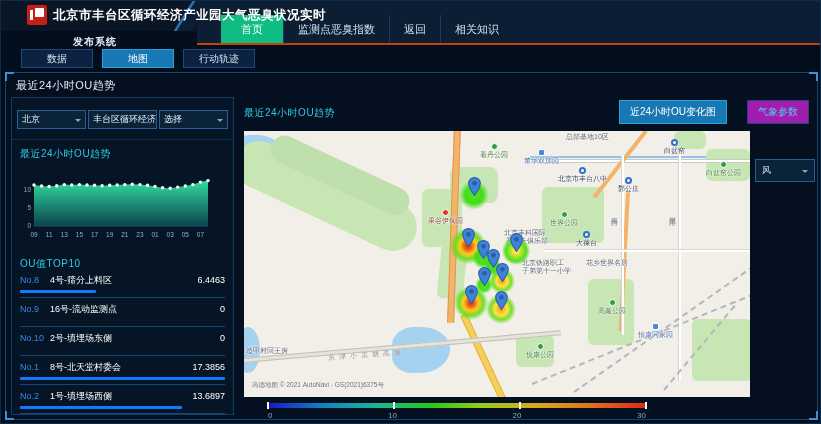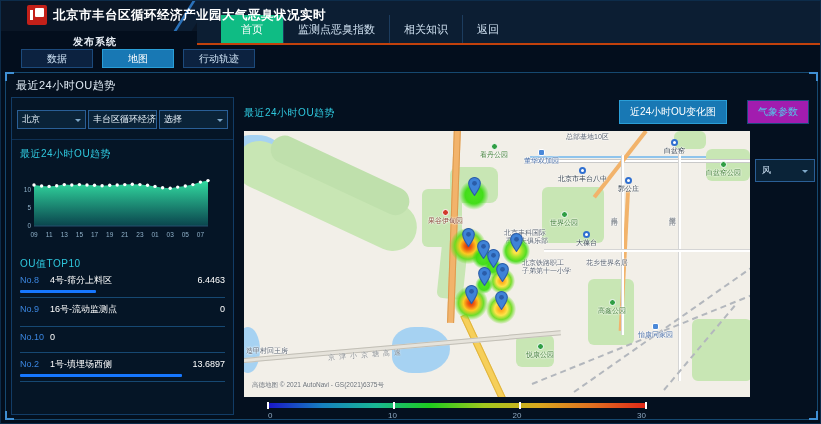--- a/index.html
+++ b/index.html
@@ -94,22 +94,22 @@
 </head>
 <body>
 
 <div class="app">
 
   <div class="topbar">
     <div class="nav-slant"></div>
     <div class="nav-strip">
       <div class="nav-item active">首页</div>
       <div class="nav-item">监测点恶臭指数</div>
+      <div class="nav-item">返回</div>
       <div class="nav-item">相关知识</div>
-      <div class="nav-item">返回</div>
     </div>
     <div class="brand">
       <div class="logo"></div>
       <div class="app-title">北京市丰台区循环经济产业园大气恶臭状况实时</div>
     </div>
   </div>
 
   <div class="publish-label">发布系统</div>
   <div class="tabs">
     <div class="tab">数据</div>
@@ -207,24 +207,35 @@
             <span class="lname">16号-流动监测点</span>
             <span class="lval">0</span>
           </div>
           <div class="lbar">
               <div class="lbar-fill" style="width: 0%;"></div>
             </div>
         </div>
         <div class="lrow">
           <div class="lrow-top">
             <span class="lrank">No.10</span>
+            <span class="lname">2号-填埋场东侧</span>
             <span class="lval">0</span>
           </div>
           <div class="lbar">
               <div class="lbar-fill" style="width: 0%;"></div>
+            </div>
+        </div>
+        <div class="lrow">
+          <div class="lrow-top">
+            <span class="lrank">No.1</span>
+            <span class="lname">8号-北天堂村委会</span>
+            <span class="lval">17.3856</span>
+          </div>
+          <div class="lbar">
+              <div class="lbar-fill" style="width: 100%;"></div>
             </div>
         </div>
         <div class="lrow">
           <div class="lrow-top">
             <span class="lrank">No.2</span>
             <span class="lname">1号-填埋场西侧</span>
             <span class="lval">13.6897</span>
           </div>
           <div class="lbar">
               <div class="lbar-fill" style="width: 79%;"></div>

